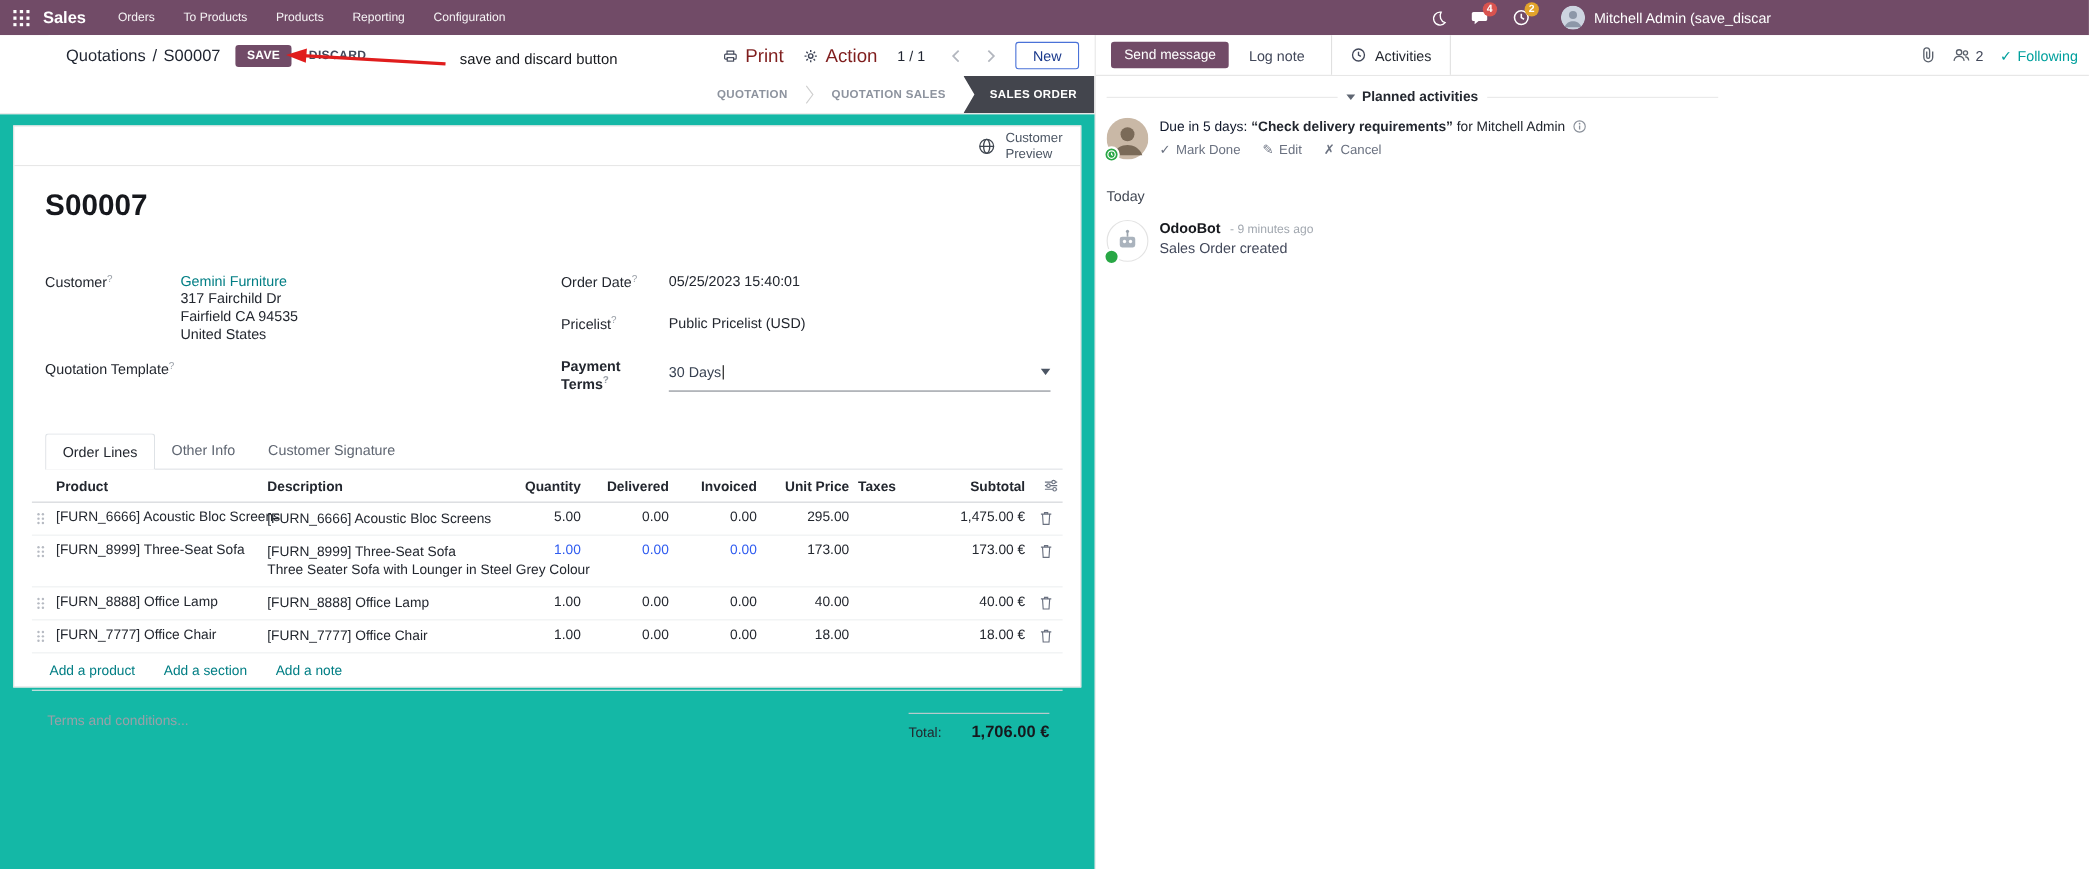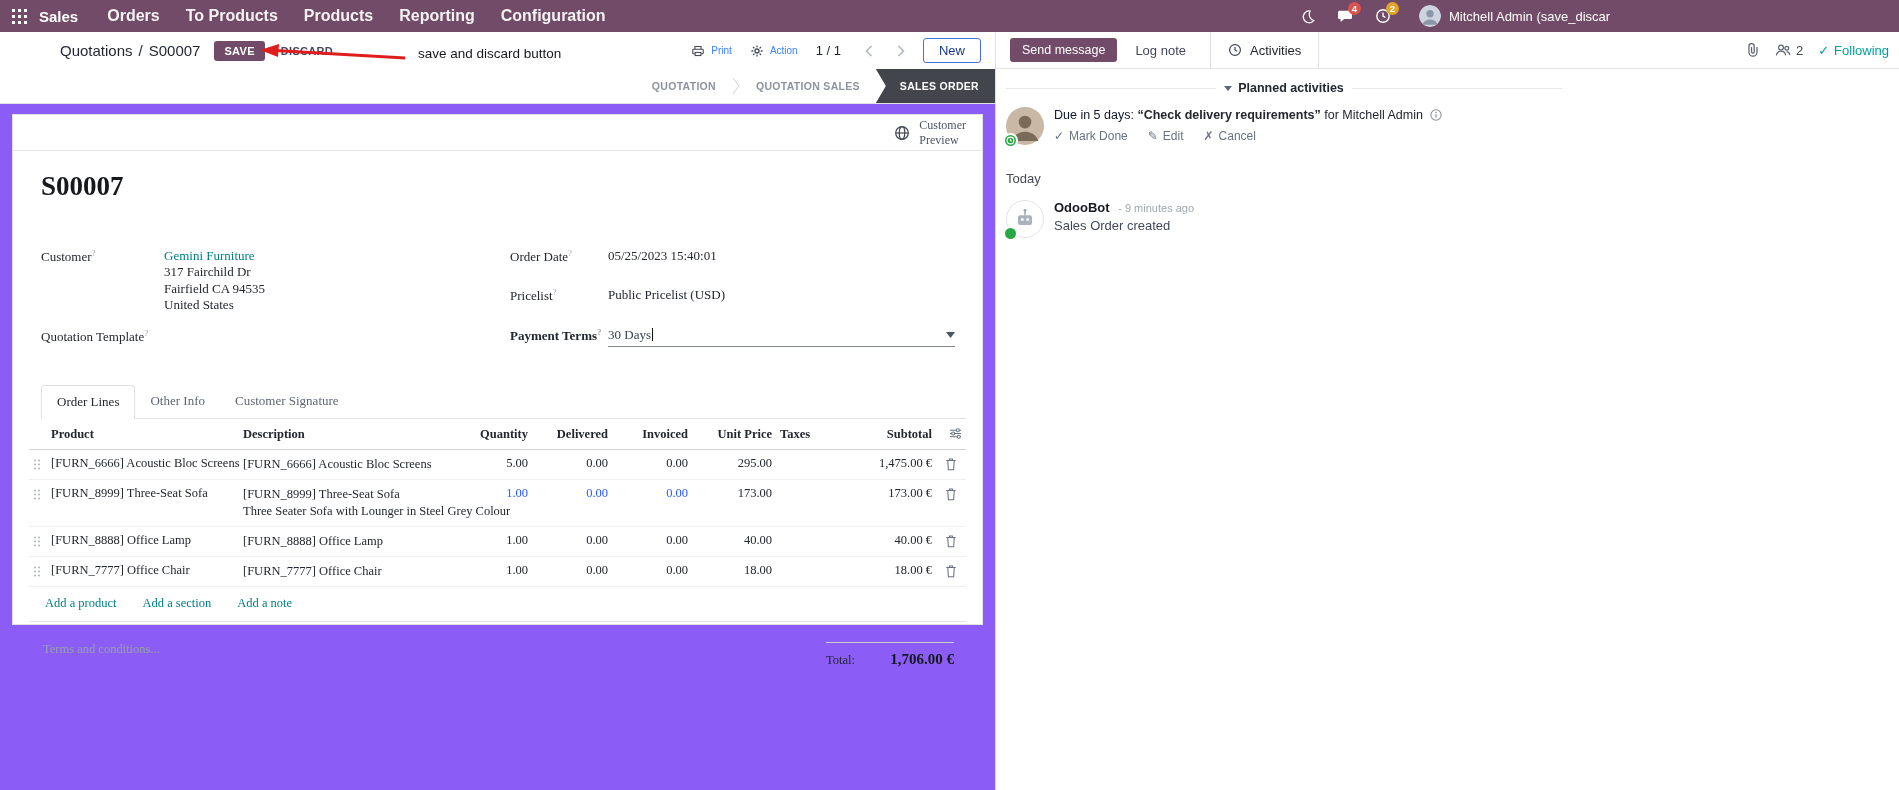--- a/index.html
+++ b/index.html
@@ -4,59 +4,59 @@
 <style>
   * { box-sizing: border-box; margin: 0; padding: 0; }
   html,body { width:1899px; height:790px; overflow:hidden; }
   body { font-family:"Liberation Sans", sans-serif; font-size:13px; color:#374151; background:#fff; }
   svg { display:block; }
 
   
   .navbar { height:32px; background:#714B67; display:flex; align-items:center; color:#fff; padding-left:10px; }
   .apps-btn { padding:0 6px 0 2px; display:flex; align-items:center; height:32px; }
   .brand { font-weight:700; font-size:15px; margin:0 16px 0 6px; }
-  .menu-item { padding:0 13px; height:32px; line-height:32px; font-size:16px; color:rgba(255,255,255,.93); cursor:default;font-weight:bold; }
+  .menu-item { padding:0 13px; height:32px; line-height:32px; font-size:11px; color:rgba(255,255,255,.93); cursor:default; }
   .systray { margin-left:auto; display:flex; align-items:center; }
   .systray-btn { position:relative; padding:0 11px; height:32px; display:flex; align-items:center; }
   .badge { position:absolute; top:2px; right:3px; font-size:9.5px; font-weight:700; color:#fff; padding:1px 4px; border-radius:8px; line-height:1.2; }
   .badge.red { background:#d9534f; }
   .badge.amber { background:#e2a32b; }
   .avatar-sm { width:22px; height:22px; border-radius:50%; overflow:hidden; margin-left:6px; flex-shrink:0; }
   .user-name { width:458px; overflow:hidden; white-space:nowrap; padding-left:8px; font-size:13px; }
 
   
   .main { display:flex; height:758px; }
   .left-col { width:996px; border-right:1px solid #e0e0e0; display:flex; flex-direction:column; position:relative; background:#fff; }
 
   
   .control-row { height:37px; display:flex; align-items:center; padding:0 14px 0 16px; background:#fff;margin-left:44px; }
   .breadcrumb { font-size:15px; color:#1f2430; display:flex; gap:6px; }
   .btn-save { background:#714B67; color:#fff; font-size:11px; font-weight:700; padding:4px 10px; border-radius:3px; margin-left:14px; letter-spacing:.3px; cursor:pointer; border:none; }
   .btn-discard { color:#42485a; font-size:11px; font-weight:700; margin-left:16px; letter-spacing:.3px; cursor:pointer; background:none; border:none; }
   .cp-right { margin-left:auto; display:flex; align-items:center; gap:18px; }
-  .cp-item { display:flex; align-items:center; gap:6px; color:#3b82f6; font-size:10px; cursor:pointer;justify-content:center; }
+  .cp-item { display:flex; align-items:center; gap:6px; color:#7f1d1d; font-size:17px; cursor:pointer;justify-content:center; }
   .pager { display:flex; align-items:center; gap:24px; color:#1f2430; }
   .btn-new { border:1px solid #4a72d8; color:#1b3a8c; padding:4px 15px; border-radius:3px; font-size:13px; background:#fff; cursor:pointer; }
 
   
   .annotation { position:absolute; left:258px; top:8px; width:420px; height:30px; pointer-events:none; z-index:20; }
   .anno-text { position:absolute; left:160px; top:6px; font-size:13.5px; color:#16181d; white-space:nowrap; }
 
   
   .statusbar { height:35px; border-bottom:1px solid #e2e2e2; display:flex; align-items:stretch; background:#fff; }
   .sb-left { display:flex; align-items:center; padding-left:12px; }
   .btn-primary-sm { background:#714B67; color:#fff; font-size:11px; font-weight:700; padding:5px 10px; border-radius:3px; margin-right:16px; letter-spacing:.2px; border:none; cursor:pointer; }
   .btn-flat { color:#42485a; font-size:11px; font-weight:700; margin-right:18px; letter-spacing:.2px; background:none; border:none; cursor:pointer; }
   .stages { margin-left:auto; display:flex; align-items:stretch; }
   .stage { display:flex; align-items:center; padding:0 16px; font-size:10.5px; font-weight:700; color:#8d939e; letter-spacing:.3px; cursor:pointer; }
   .stage.active { background:#43454d; color:#fff; padding:0 16px 0 24px; clip-path:polygon(0 0,100% 0,100% 100%,0 100%,10px 50%); }
   .stage-sep { display:flex; align-items:center; }
 
   
-  .form-area { flex:1; padding:10px 12px 0 12px; background:#8b5cf6;font-family:Liberation Serif, serif; }
+  .form-area { flex:1; padding:10px 12px 0 12px; background:#14b8a6; }
   .sheet { border:1px solid #e1e1e1; background:#fff; height:511px; }
   .sheet-top { height:36px; border-bottom:1px solid #e7e7e7; display:flex; justify-content:flex-end; align-items:center; padding-right:16px; }
   .cust-preview { display:flex; align-items:center; gap:9px; color:#4b5563; font-size:12px; line-height:1.25; cursor:pointer; }
   .sheet-body { padding:0 16px; }
   .o-title { font-size:27px; font-weight:700; color:#16181d; margin:20px 0 0 12px; }
   .fields { display:flex; margin:24px 0 0 12px; }
   .fgroup-left { width:469px; }
   .fgroup-right { flex:1; }
   .frow { display:flex; margin-bottom:11px;margin-top:22px; }
   .flabel { width:123px; color:#23272f; font-size:13px; flex-shrink:0; }

